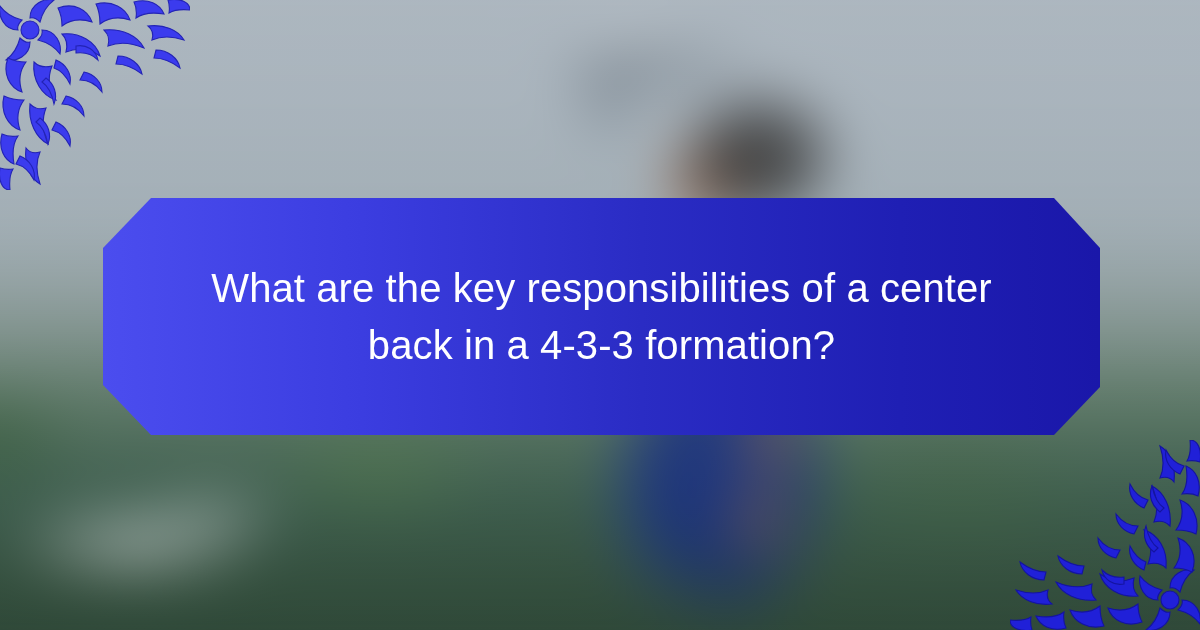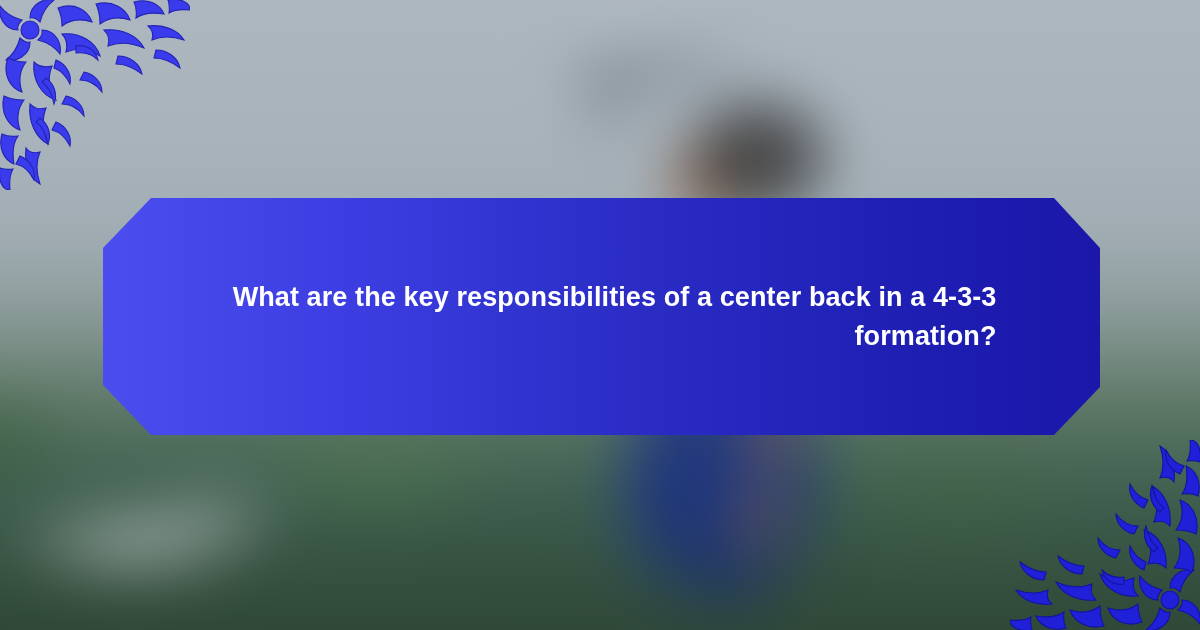--- a/index.html
+++ b/index.html
@@ -94,24 +94,24 @@
       48px 100%,
       0 calc(100% - 50px),
       0 50px
     );
     display: flex;
     align-items: center;
     justify-content: center;
   }
   .banner-text {
     color: #ffffff;
-    font-size: 27px;
+    font-size: 40px;
     line-height: 1.42;
-    font-weight: 700;
-    text-align: right;
+    font-weight: 400;
+    text-align: center;
     letter-spacing: 0.1px;
     max-width: 790px;
     padding: 0 30px;
   }
 </style>
 </head>
 <body>
 
 <div class="canvas">
 

